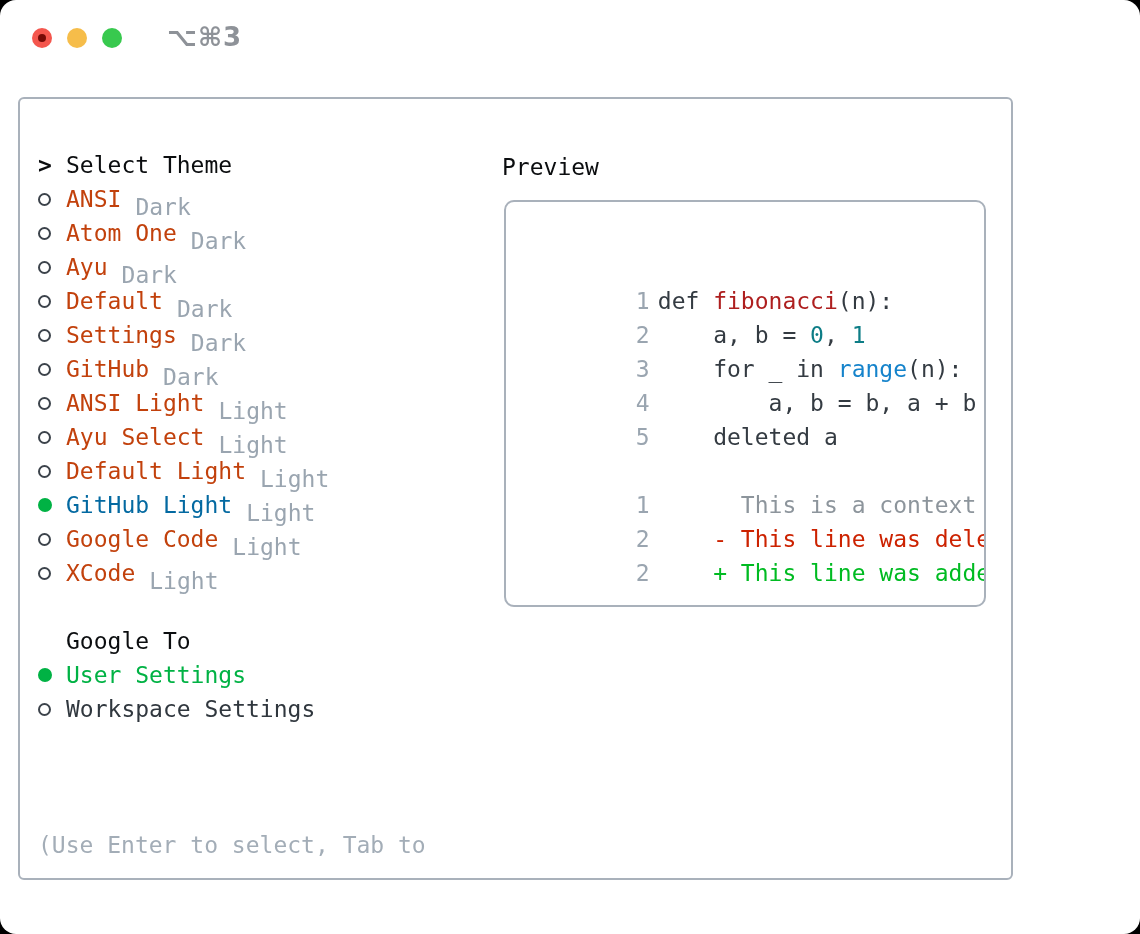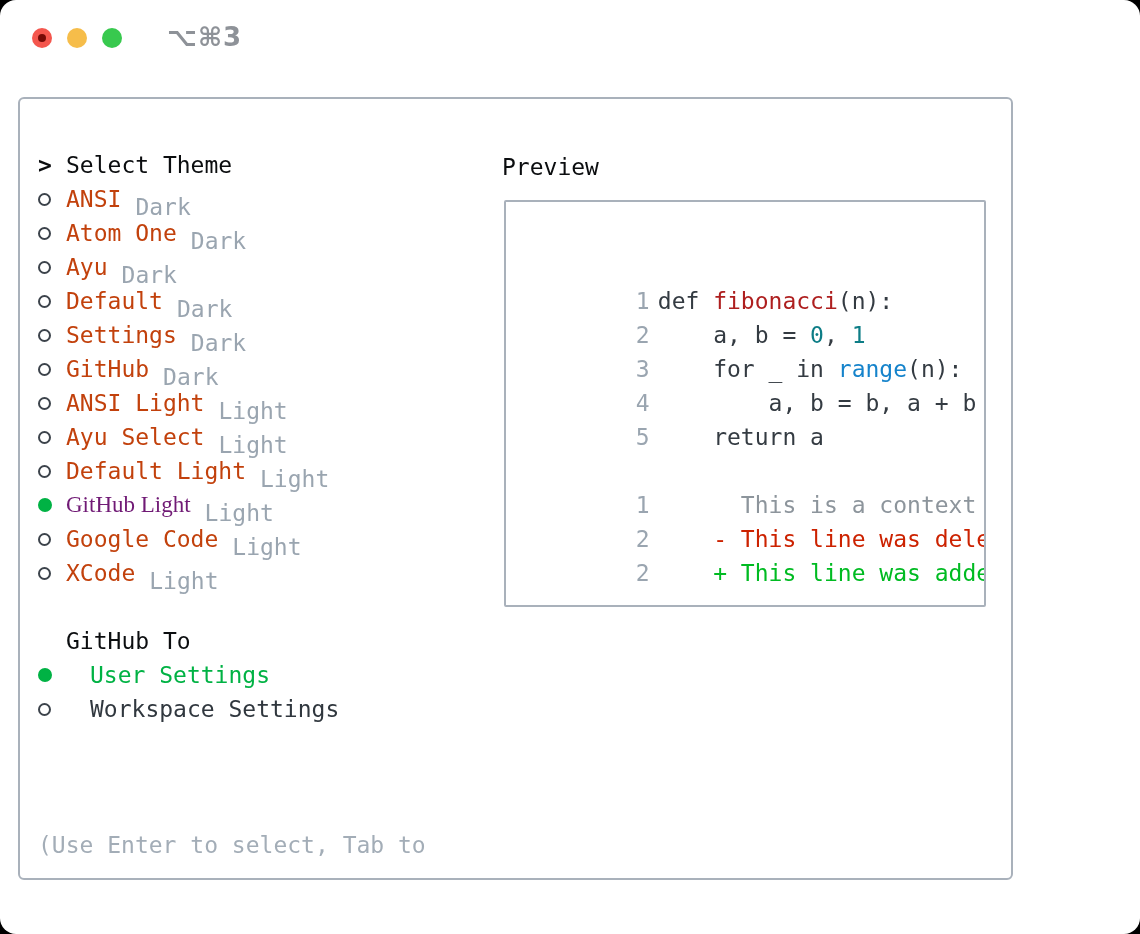--- a/index.html
+++ b/index.html
@@ -31,32 +31,32 @@
     box-sizing:border-box;border:2px solid #a9b1bb;border-radius:6px;
   }
   .row{display:flex;align-items:center;height:34px;white-space:pre;}
   .marker{display:inline-flex;align-items:center;width:28px;flex:0 0 28px;}
   .circle{width:13px;height:13px;border-radius:50%;border:2px solid #3c434b;box-sizing:border-box;background:transparent;}
   .sel .circle{border-color:#00b244;background:#00b244;width:14px;height:14px;}
   .cursor-ch{font-weight:bold;color:#0b0d0f;}
   .theme-list{position:absolute;left:18px;top:49px;}
   .hdr{font-weight:normal;color:#0b0d0f;}
   .tname{color:#c2410c;}
-  .sel .tname{color:#701a75;font-family:Liberation Serif, serif;}
+  .sel .tname{color:#0369a1;}
   .tvariant{color:#9aa5b0;margin-left:14px;margin-top:16px;}
   .apply-block{position:absolute;left:18px;top:525px;}
   .apply-title{color:#0b0d0f;}
   .sel .oname{color:#00b244;}
-  .oname{color:#30373e;margin-left:24px;}
+  .oname{color:#30373e;}
   .hint{position:absolute;left:18px;top:661px;color:#a3adb7;line-height:34px;white-space:pre;}
   
   .preview-label{position:absolute;left:482px;top:51px;height:34px;line-height:34px;font-weight:normal;color:#0b0d0f;}
   .preview-box{
     position:absolute;left:484px;top:101px;width:482px;height:407px;
-    box-sizing:border-box;border:2px solid #a9b1bb;border-radius:2px;
+    box-sizing:border-box;border:2px solid #a9b1bb;border-radius:10px;
     padding:48px 0 0 19px;overflow:hidden;
   }
   .cline{height:34px;line-height:34px;white-space:pre;}
   .ln{display:inline-block;width:22px;color:#9aa5b0;}
   .seg{white-space:pre;}
   .s-plain{color:#343b42;}
   .s-function{color:#ae1f1f;}
   .s-number{color:#0d7d86;}
   .s-builtin{color:#1583cb;text-align:center;}
   .s-context{color:#8d959c;}
@@ -142,21 +142,21 @@
       <div class="row">
         <span class="marker"><span class="circle"></span></span>
         <span class="tname">XCode</span>
         <span class="tvariant">Light</span>
       </div>
     </div>
 
     <div class="apply-block">
       <div class="row">
         <span class="marker"></span>
-        <span class="apply-title">GitHub To</span>
+        <span class="apply-title">Google To</span>
       </div>
       <div class="row sel">
         <span class="marker"><span class="circle"></span></span>
         <span class="oname">User Settings</span>
       </div>
       <div class="row">
         <span class="marker"><span class="circle"></span></span>
         <span class="oname">Workspace Settings</span>
       </div>
     </div>
@@ -175,21 +175,21 @@
       <div class="cline">
         <span class="ln">2</span><span class="seg s-plain">    a, b = </span><span class="seg s-number">0</span><span class="seg s-plain">, </span><span class="seg s-number">1</span>
       </div>
       <div class="cline">
         <span class="ln">3</span><span class="seg s-plain">    for _ in </span><span class="seg s-builtin">range</span><span class="seg s-plain">(n):</span>
       </div>
       <div class="cline">
         <span class="ln">4</span><span class="seg s-plain">        a, b = b, a + b</span>
       </div>
       <div class="cline">
-        <span class="ln">5</span><span class="seg s-plain">    return a</span>
+        <span class="ln">5</span><span class="seg s-plain">    deleted a</span>
       </div>
       <div class="cline blank"></div>
       <div class="cline">
         <span class="ln">1</span><span class="seg s-context">      This is a context line.</span>
       </div>
       <div class="cline">
         <span class="ln">2</span><span class="seg s-deleted">    - This line was deleted.</span>
       </div>
       <div class="cline">
         <span class="ln">2</span><span class="seg s-added">    + This line was added.</span>

